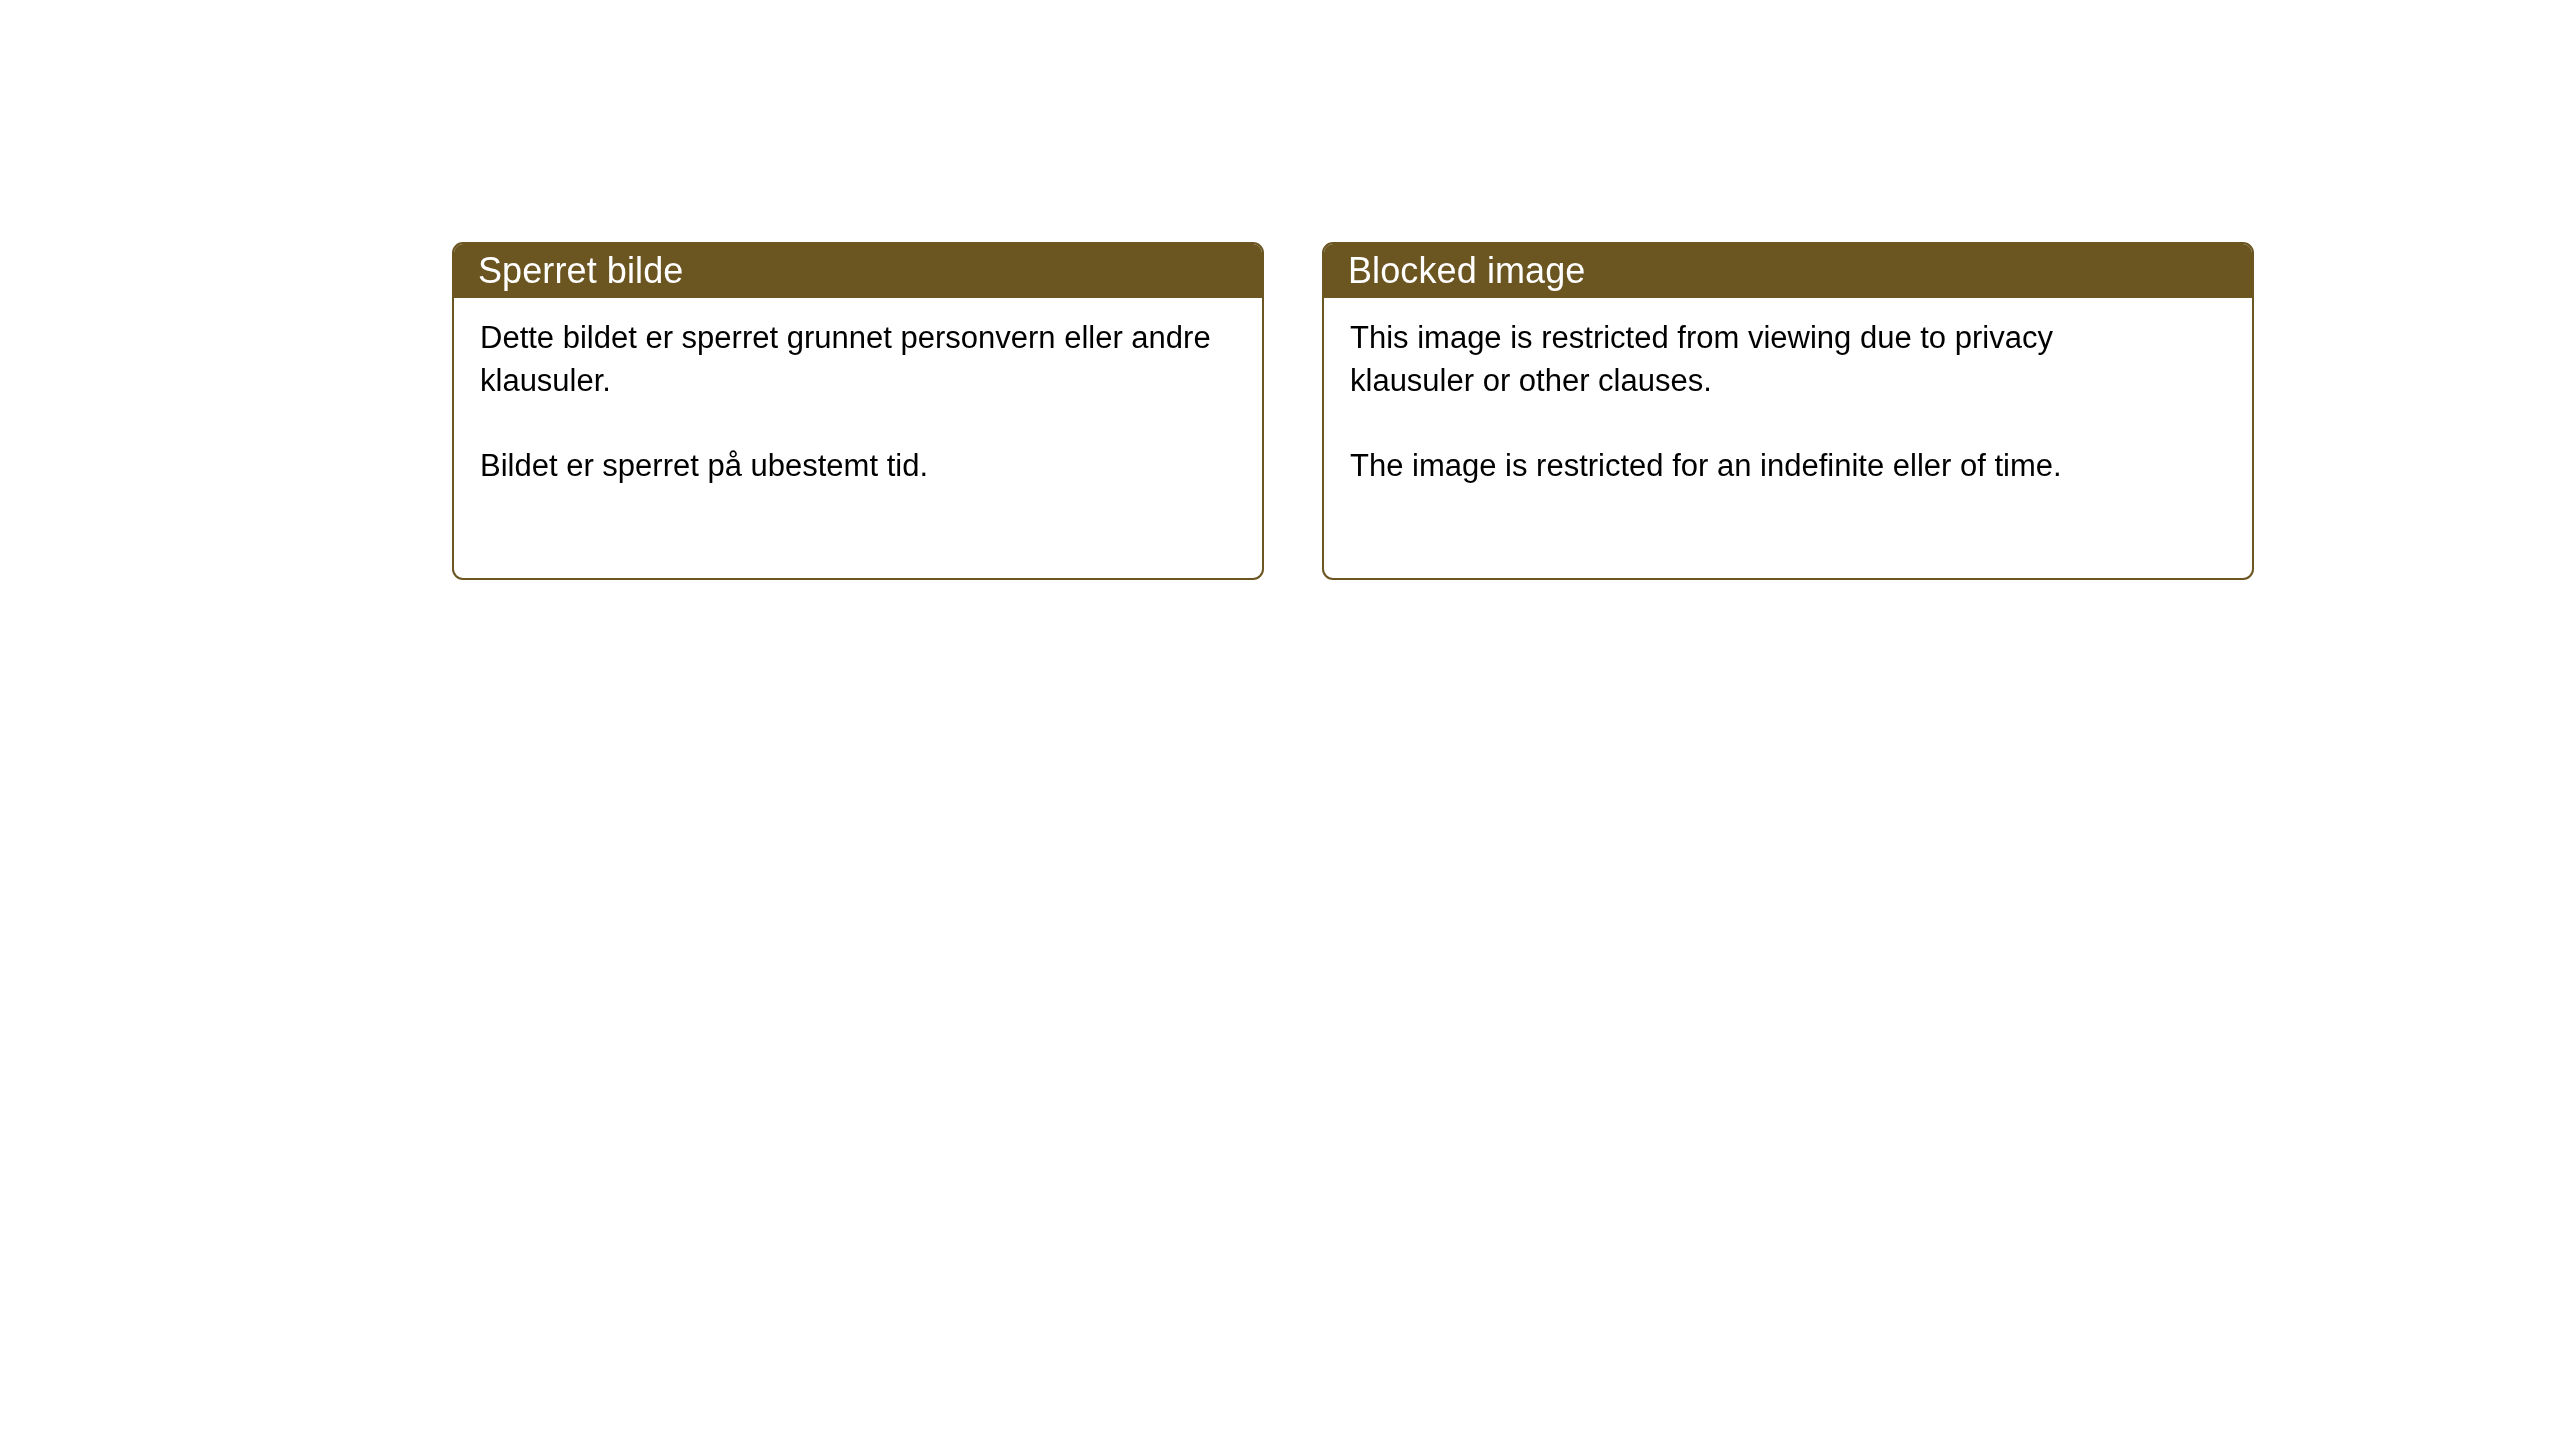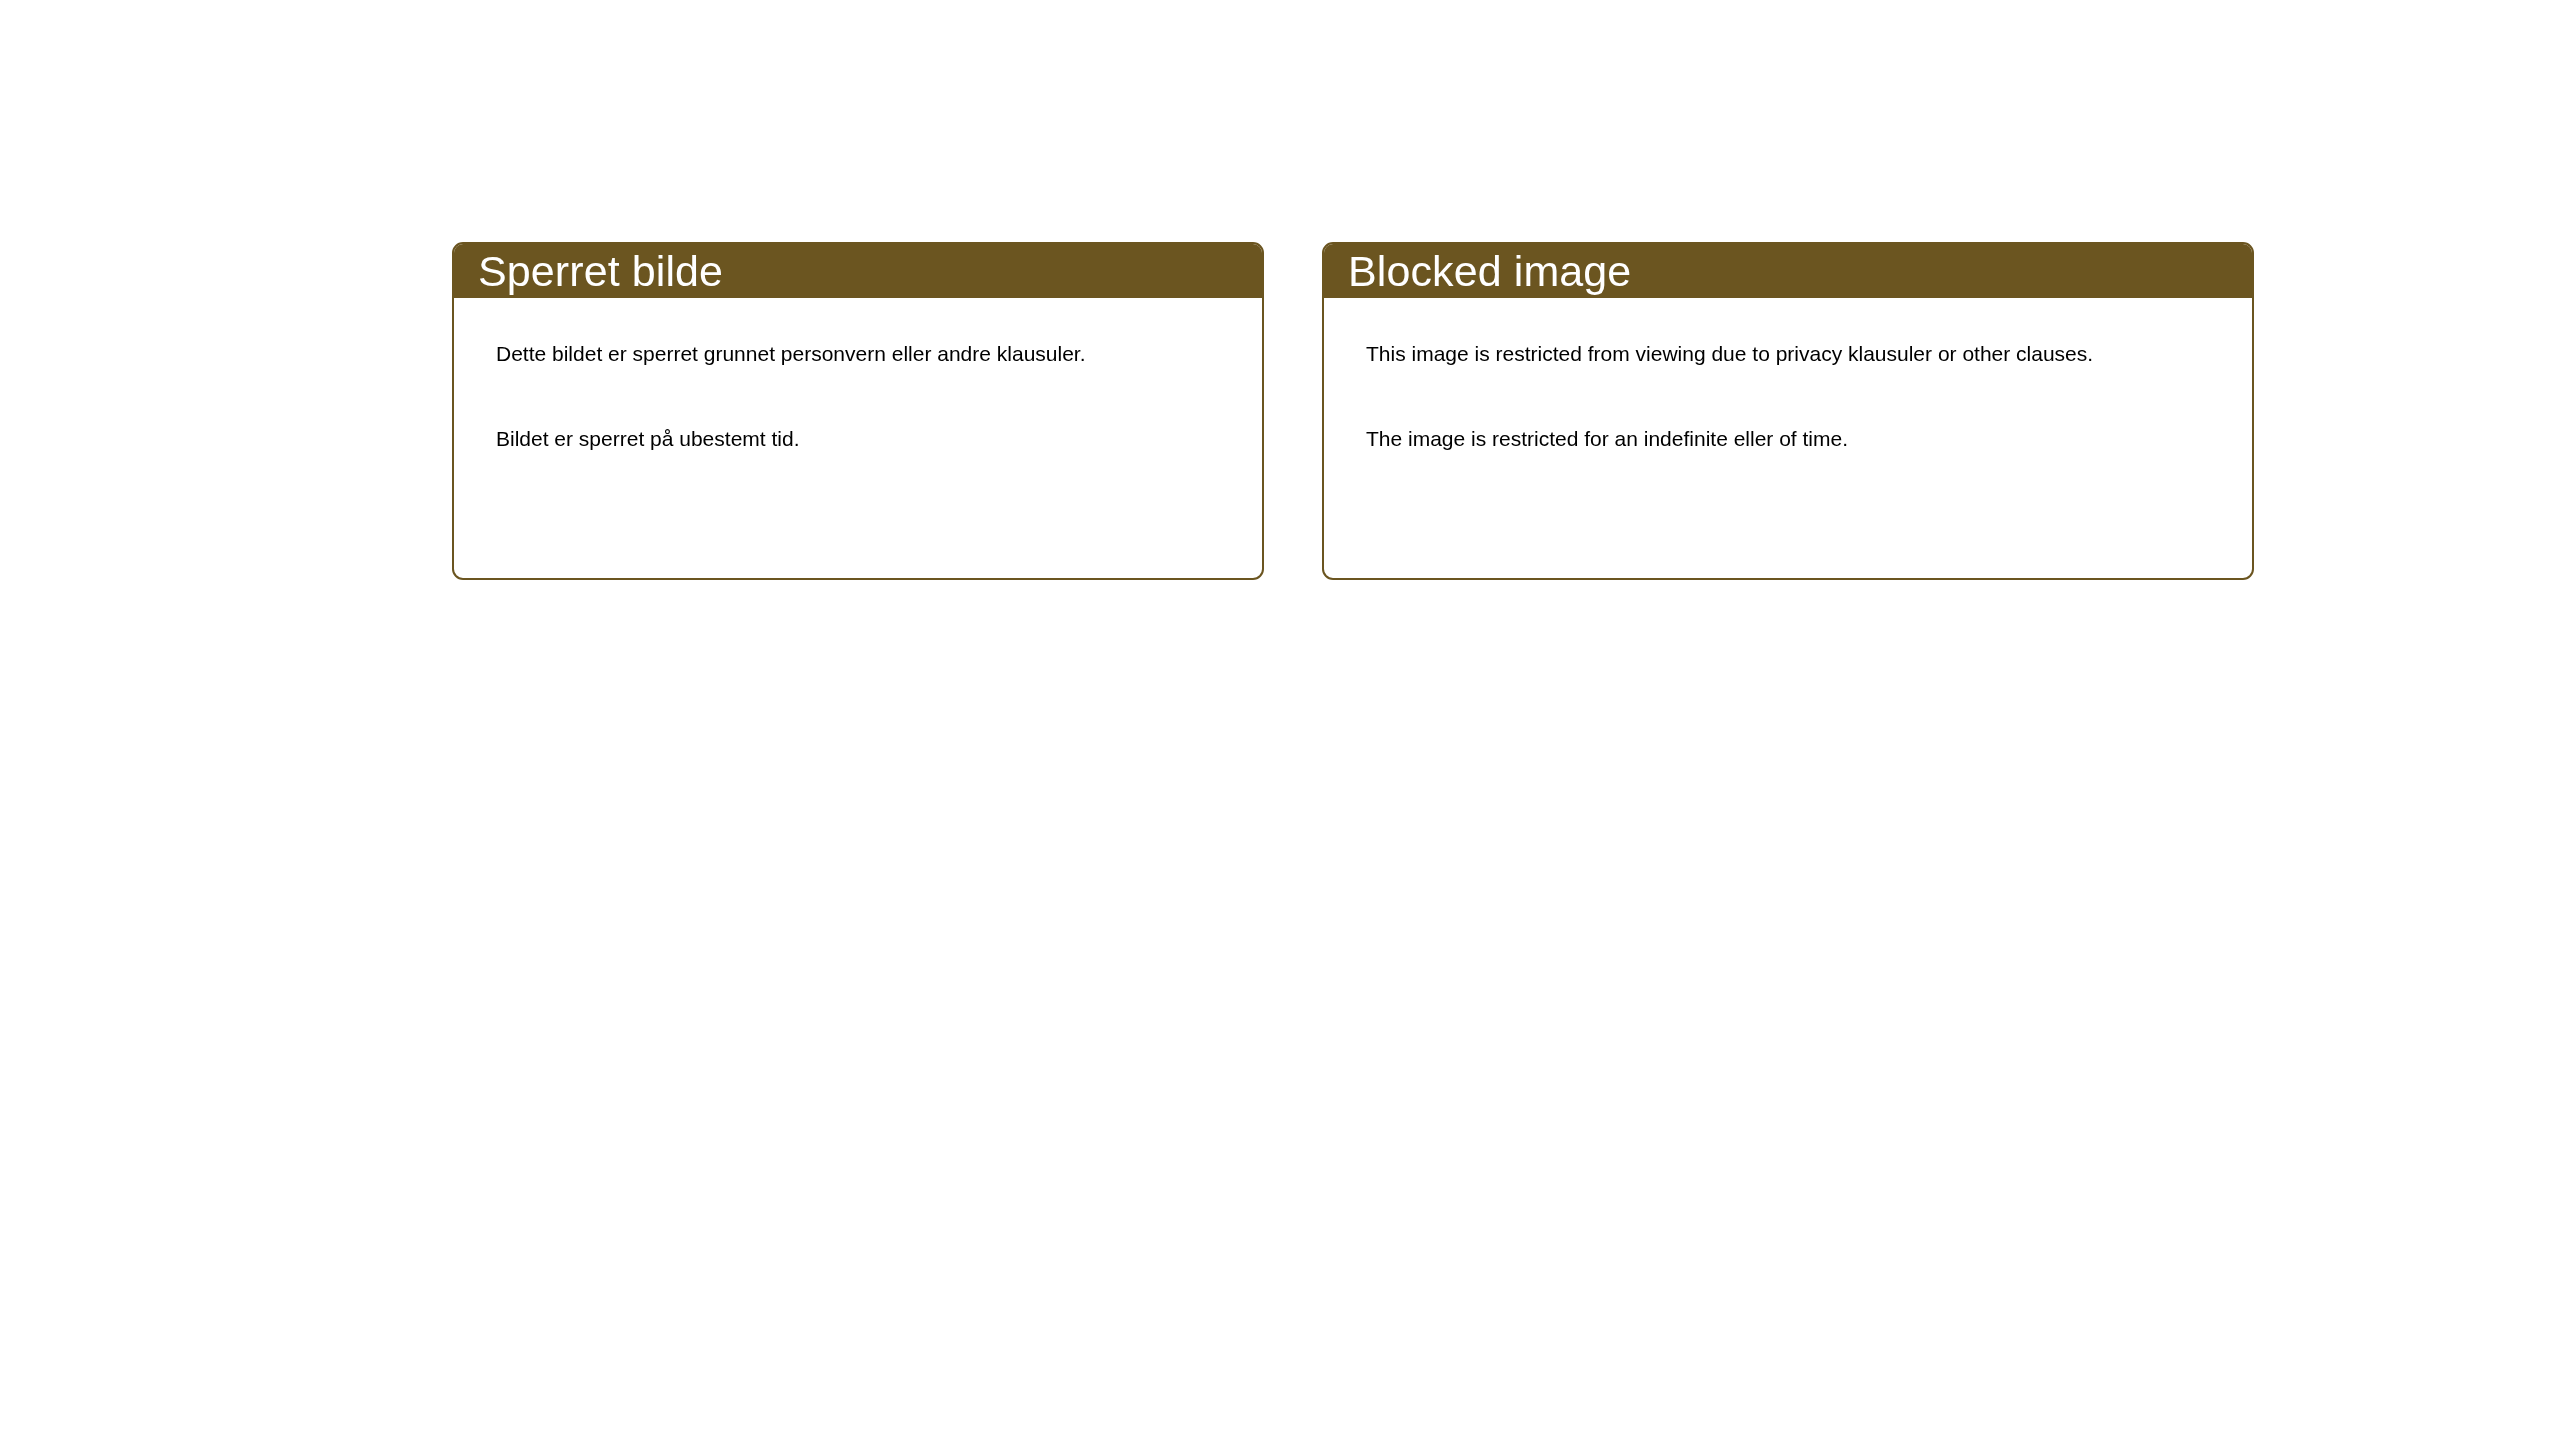--- a/index.html
+++ b/index.html
@@ -48,39 +48,39 @@
     box-sizing: border-box;
     height: 54px;
     background: #6b5520;
     display: flex;
     align-items: center;
     padding: 0 0 0 24px;
   }
 
   .card-title {
     color: #ffffff;
-    font-size: 43px;
+    font-size: 36px;
     font-weight: 400;
     line-height: 40px;
     letter-spacing: 0.1px;
     white-space: nowrap;
   }
 
   .card-body {
     box-sizing: border-box;
     padding: 18px 26px 0 26px;
     background: #ffffff;
   }
 
   .card-paragraph {
     color: #000000;
-    font-size: 21px;
+    font-size: 31px;
     font-weight: 400;
     line-height: 43px;
-    margin: 16px;
+    margin: 0;
     max-width: 740px;
   }
 
   .card-paragraph + .card-paragraph {
     margin-top: 42px;
   }
 </style>
 </head>
 <body>
 

